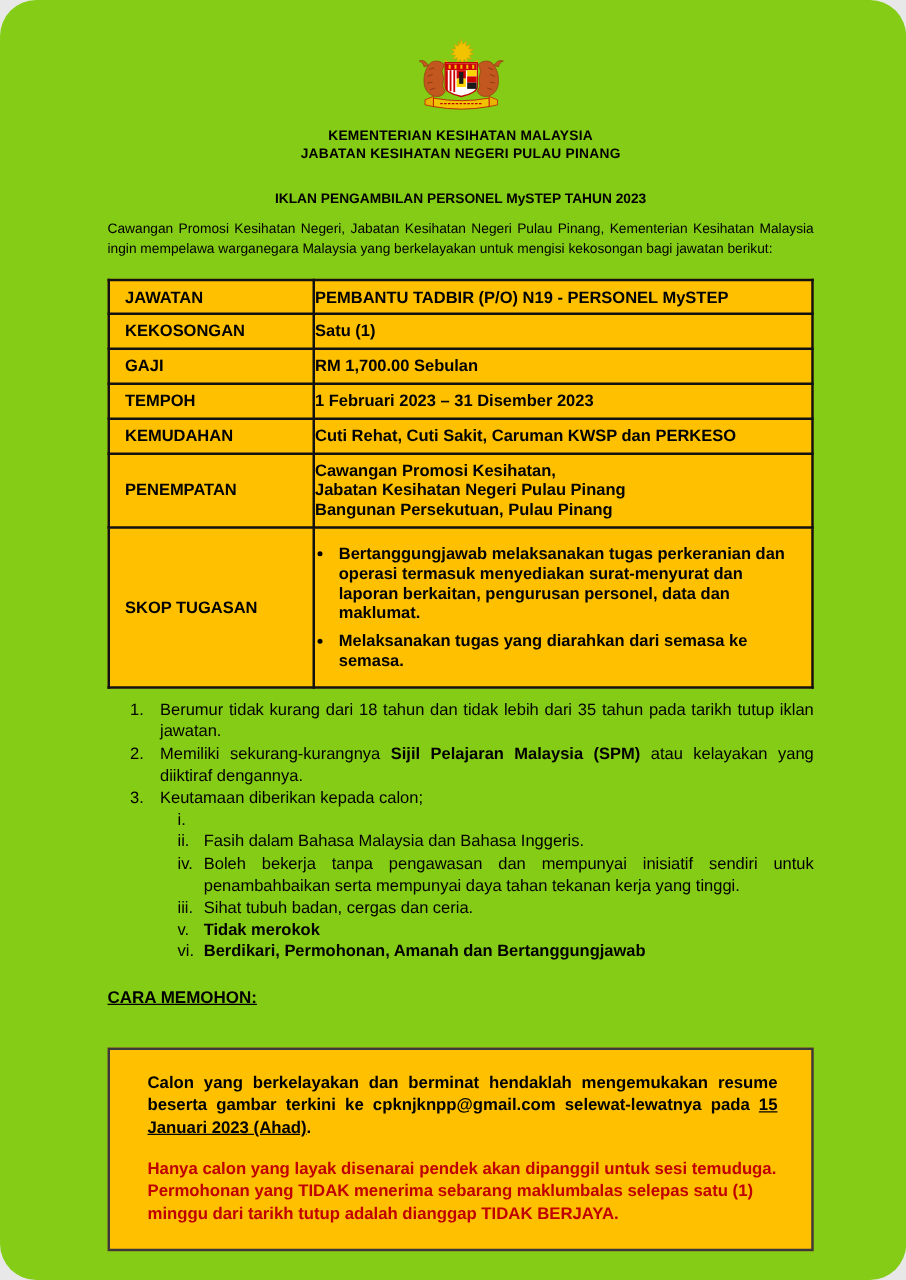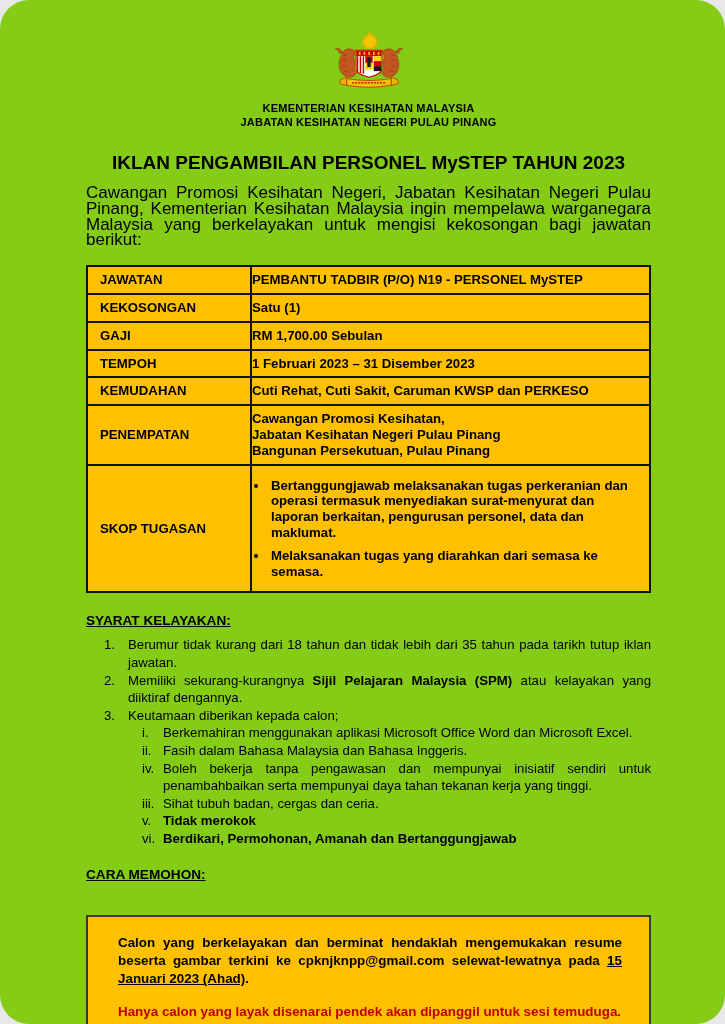--- a/index.html
+++ b/index.html
@@ -8,23 +8,23 @@
     font-family:"Liberation Sans", sans-serif;color:#000;
     position:relative;overflow:hidden;box-sizing:border-box;
     padding:30px 74px 0 86px;
     border-radius:29px;
   }
   
   .crest-wrap{text-align:center;}
   .hdr-line{font-weight:bold;font-size:11px;line-height:13.5px;text-align:center;letter-spacing:.2px;}
   .hdr-block{margin-top:6px;}
   
-  .doc-title{font-weight:bold;font-size:19px;text-align:center;margin:23px 0 0 0;}
-  
-  .intro{font-size:17px;line-height:15.8px;text-align:justify;margin-top:11px;}
+  .doc-title{font-weight:bold;font-size:11px;text-align:center;margin:23px 0 0 0;}
+  
+  .intro{font-size:11px;line-height:15.8px;text-align:justify;margin-top:11px;}
   
   table.job{border-collapse:collapse;width:100%;margin-top:15px;background:#FFC000;table-layout:fixed;}
   table.job td{border:2px solid #111;font-weight:bold;font-size:13.2px;line-height:15.8px;vertical-align:middle;}
   td.lbl{width:150px;padding:5px 0 5px 12px;}
   td.val{padding:5px 10px 5px 0;}
   td.val .cell-line{display:block;}
   ul.skop{margin:6px 0 6px 0;padding-left:17px;}
   ul.skop li{margin:7px 0;padding-left:2px;}
   
   .section-h{font-size:13.6px;font-weight:bold;text-decoration:underline;margin:20px 0 0 0;}
@@ -161,39 +161,37 @@
         <td class="val">
           <ul class="skop">
             <li>Bertanggungjawab melaksanakan tugas perkeranian dan operasi termasuk menyediakan surat-menyurat dan laporan berkaitan, pengurusan personel, data dan maklumat.</li>
             <li>Melaksanakan tugas yang diarahkan dari semasa ke semasa.</li>
           </ul>
         </td>
       </tr>
     </tbody>
   </table>
 
-  <div class="section-h">SYARAT KELAYAKAN:</div>
 
   <div class="numlist">
     <div class="num-item">
       <span class="nm">1.</span>
       <span class="tx">Berumur tidak kurang dari 18 tahun dan tidak lebih dari 35 tahun pada tarikh tutup iklan jawatan.</span>
     </div>
     <div class="num-item">
       <span class="nm">2.</span>
       <span class="tx"><span>Memiliki sekurang-kurangnya </span><span class="bold">Sijil Pelajaran Malaysia (SPM)</span><span> atau kelayakan yang diiktiraf dengannya.</span></span>
     </div>
     <div class="num-item">
       <span class="nm">3.</span>
       <span class="tx">Keutamaan diberikan kepada calon;</span>
     </div>
 
     <div class="sub-item">
       <span class="nm">i.</span>
-      <span class="tx">Berkemahiran menggunakan aplikasi Microsoft Office Word dan Microsoft Excel.</span>
     </div>
     <div class="sub-item">
       <span class="nm">ii.</span>
       <span class="tx">Fasih dalam Bahasa Malaysia dan Bahasa Inggeris.</span>
     </div>
     <div class="sub-item">
       <span class="nm">iv.</span>
       <span class="tx">Boleh bekerja tanpa pengawasan dan mempunyai inisiatif sendiri untuk penambahbaikan serta mempunyai daya tahan tekanan kerja yang tinggi.</span>
     </div>
     <div class="sub-item">

